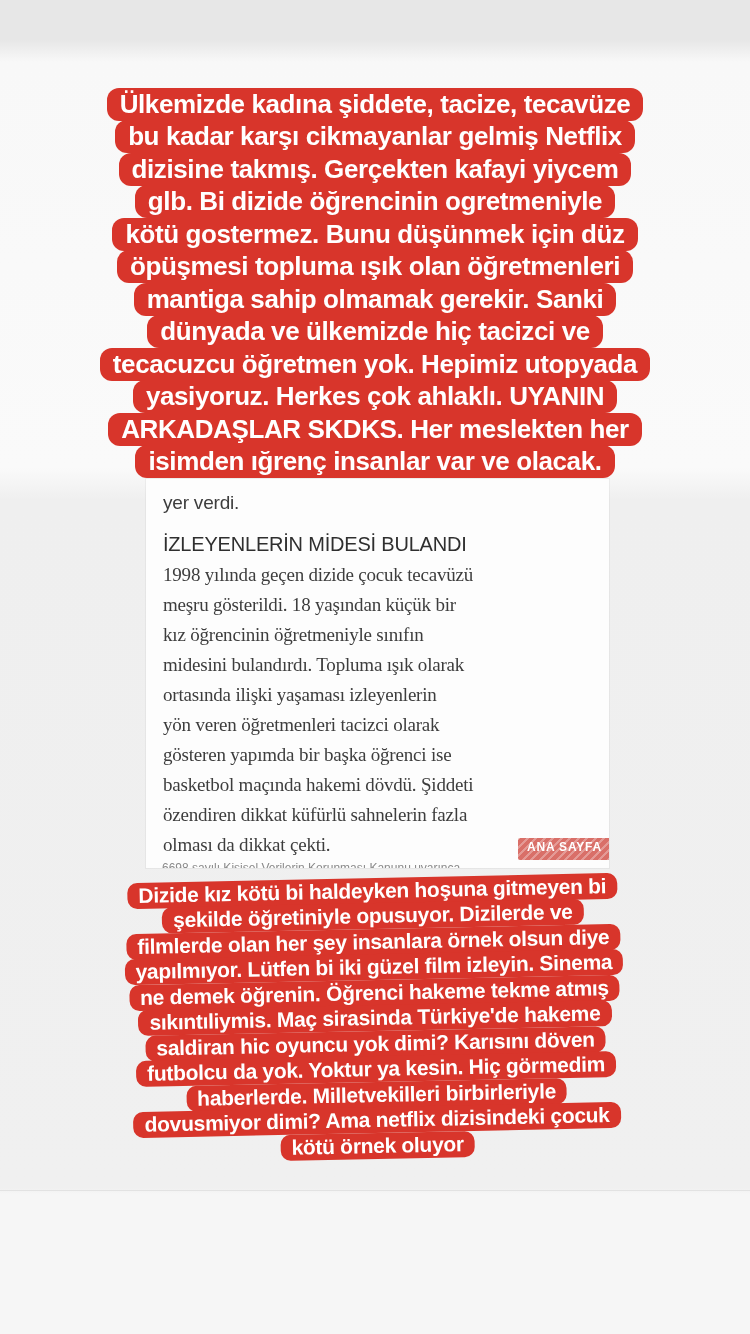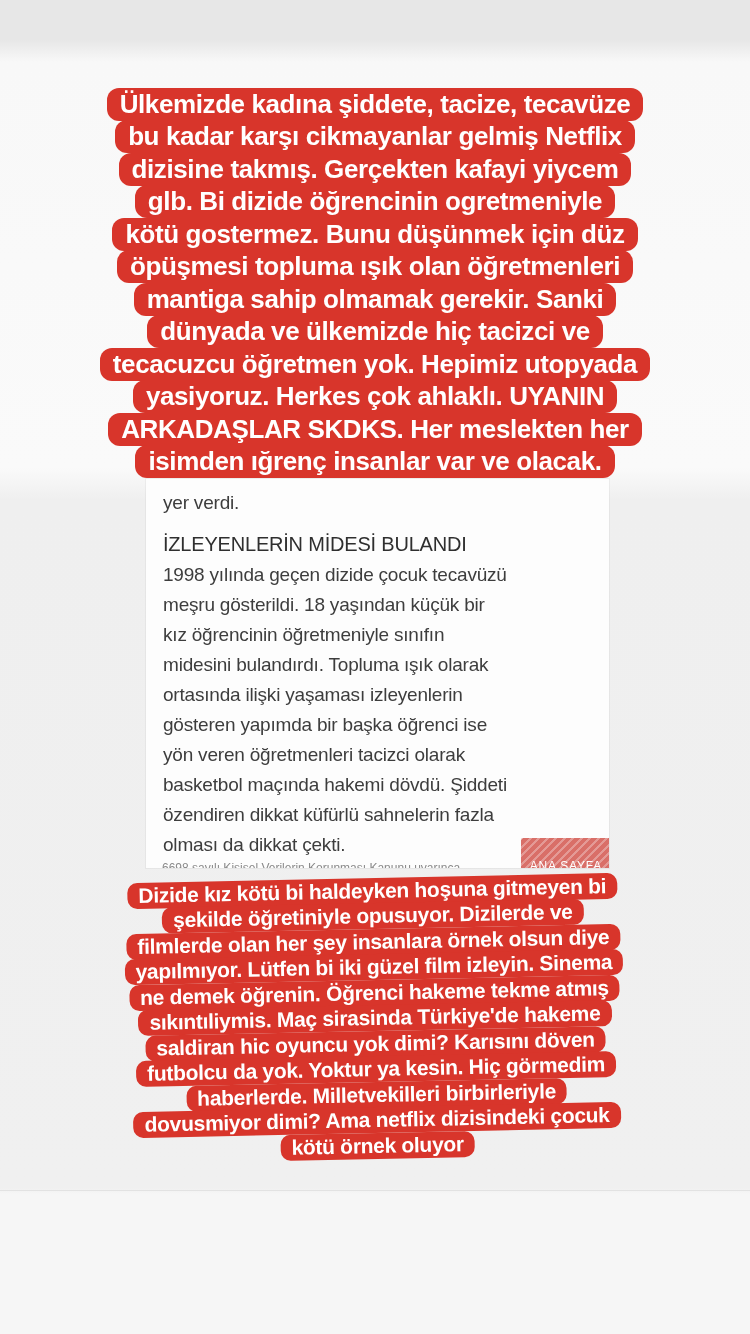--- a/index.html
+++ b/index.html
@@ -55,32 +55,32 @@
     box-shadow:0 0 0 1px rgba(0,0,0,0.04);
     overflow:hidden;z-index:1;
     padding:10px 10px 0 17px;
     color:var(--article-text);
   }
   .article .intro{font-size:19px;line-height:28px;letter-spacing:-0.2px;}
   .article .headline{
     margin-top:14px;font-size:20px;line-height:26px;font-weight:400;
     color:var(--headline-text);letter-spacing:-0.2px;
   }
-  .article .body{margin-top:3px;}
+  .article .body{margin-top:3px;font-family:Liberation Serif, serif;}
   .article-line{
     display:block;font-size:19px;line-height:30px;
     letter-spacing:-0.2px;white-space:nowrap;
   }
   .home-badge{
     position:absolute;right:-2px;top:359px;
     background-color:var(--badge-pink);
     background-image:repeating-linear-gradient(135deg,
       rgba(255,255,255,0.30) 0 2px, rgba(255,255,255,0) 2px 6px);
-    color:#fff;font-size:12px;font-weight:400;letter-spacing:0.8px;
-    padding:21px 9px 6px;border-radius:2px;
+    color:#fff;font-size:12px;font-weight:700;letter-spacing:0.8px;
+    padding:2px 9px 6px;border-radius:2px;
   }
   .legal{
     position:absolute;left:16px;top:382px;
     font-size:12px;color:var(--legal-gray);white-space:nowrap;
   }
 
   .divider{
     position:absolute;left:0;top:1190px;width:750px;height:1px;
     background:#e2e2e2;z-index:0;
   }
@@ -105,24 +105,24 @@
         <div class="line-row">
           <span class="article-line">kız öğrencinin öğretmeniyle sınıfın</span>
         </div>
         <div class="line-row">
           <span class="article-line">midesini bulandırdı. Topluma ışık olarak</span>
         </div>
         <div class="line-row">
           <span class="article-line">ortasında ilişki yaşaması izleyenlerin</span>
         </div>
         <div class="line-row">
-          <span class="article-line">gösteren yapımda bir başka öğrenci ise</span>
+          <span class="article-line">yön veren öğretmenleri tacizci olarak</span>
         </div>
         <div class="line-row">
-          <span class="article-line">yön veren öğretmenleri tacizci olarak</span>
+          <span class="article-line">gösteren yapımda bir başka öğrenci ise</span>
         </div>
         <div class="line-row">
           <span class="article-line">basketbol maçında hakemi dövdü. Şiddeti</span>
         </div>
         <div class="line-row">
           <span class="article-line">özendiren dikkat küfürlü sahnelerin fazla</span>
         </div>
         <div class="line-row">
           <span class="article-line">olması da dikkat çekti.</span>
         </div>

